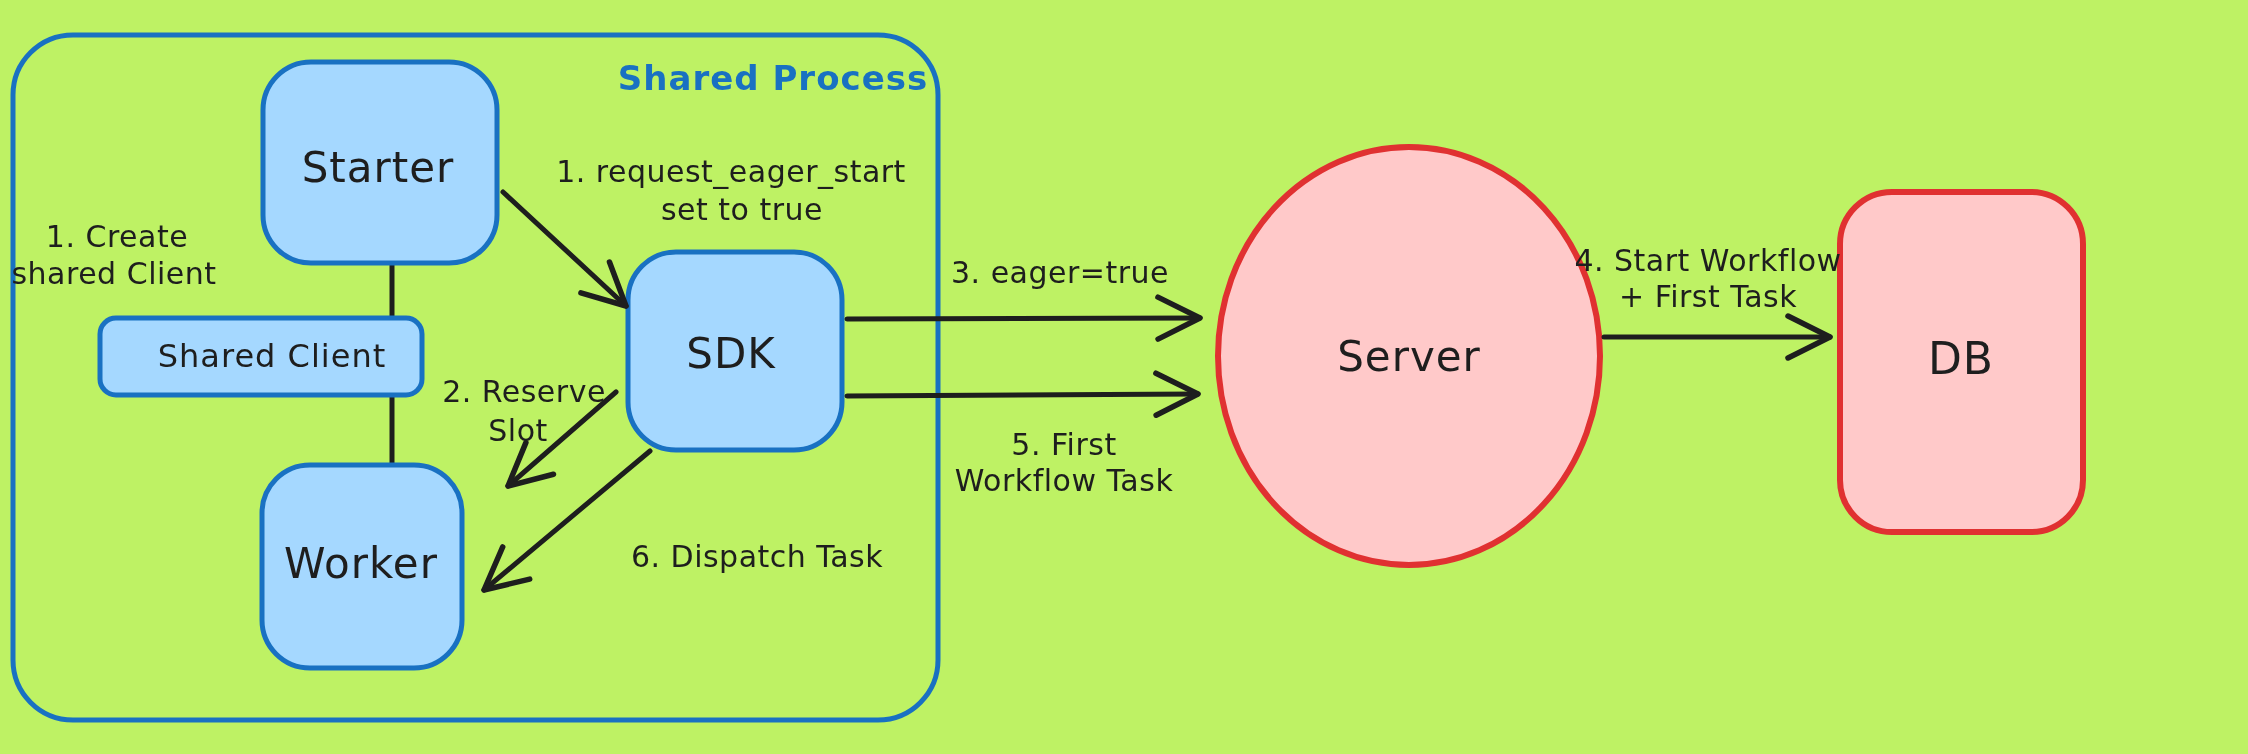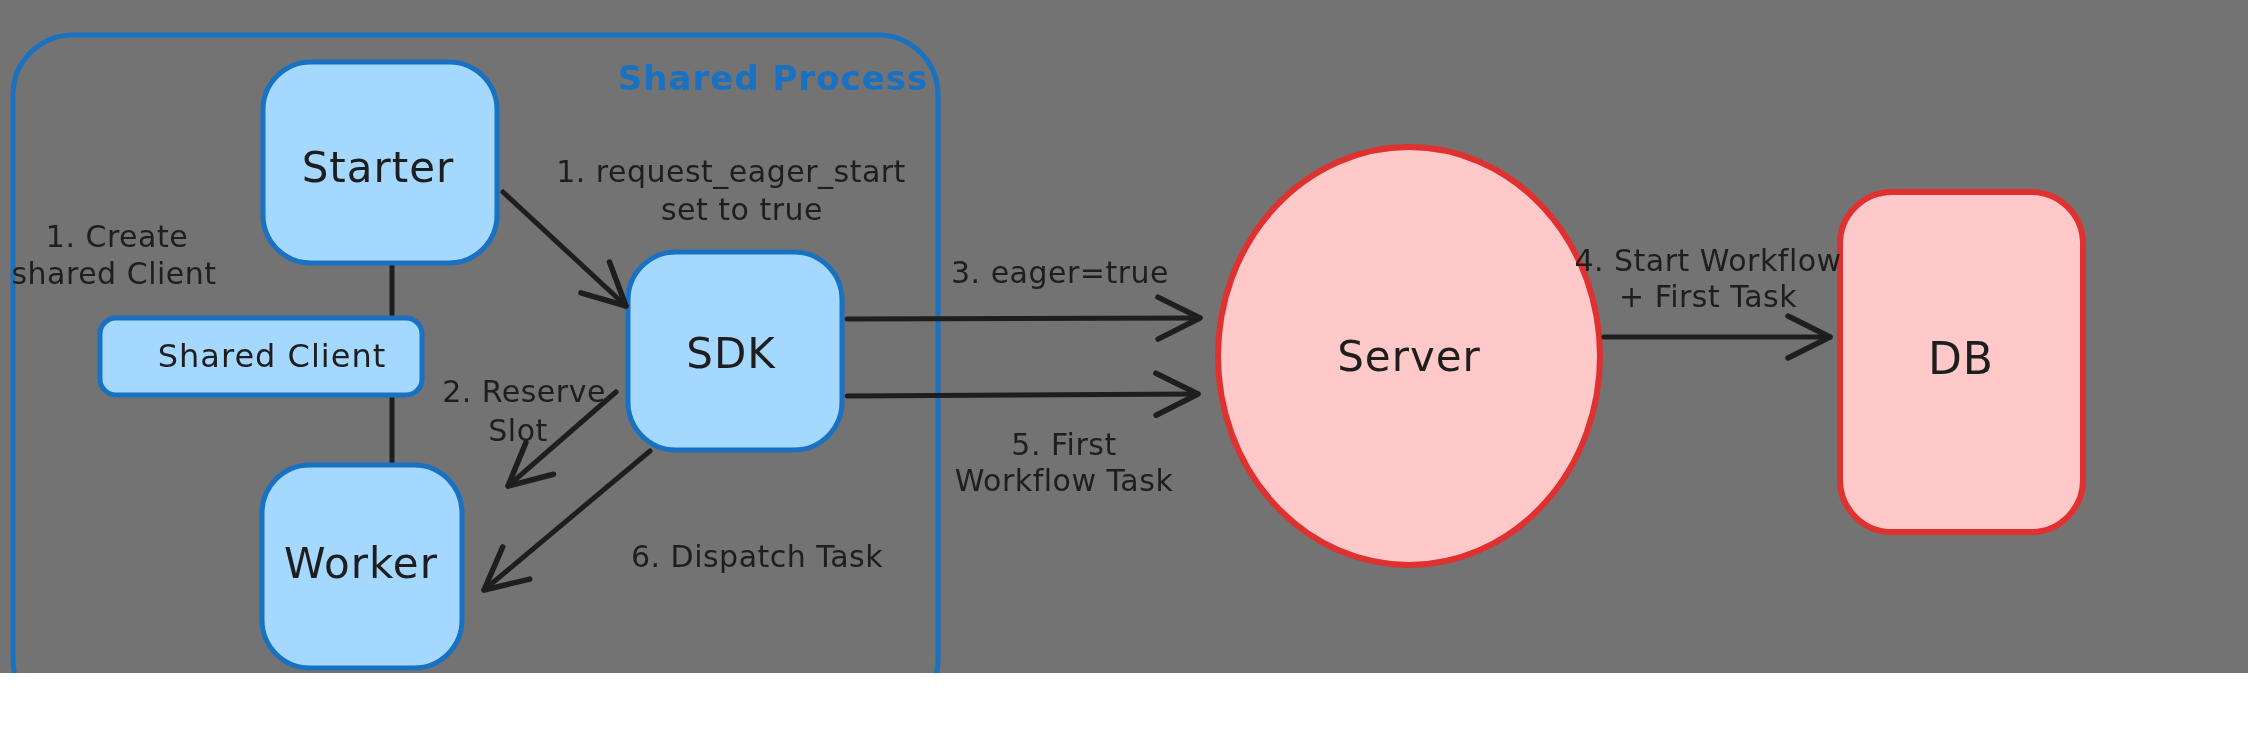--- a/index.html
+++ b/index.html
@@ -2,22 +2,22 @@
 <html><head>
 <meta charset="utf-8">
 <style>
   html, body {
     margin: 0;
     padding: 0;
     background: #ffffff;
   }
   .canvas-wrap {
     width: 2248px;
-    height: 673px;
-    background: #737373;
+    height: 754px;
+    background: #bef264;
     overflow: hidden;
   }
   svg {
     display: block;
     font-family: "DejaVu Sans", "Liberation Sans", sans-serif;
   }
   .node-label {
     font-size: 42px;
     text-anchor: middle;
     letter-spacing: 1px;

